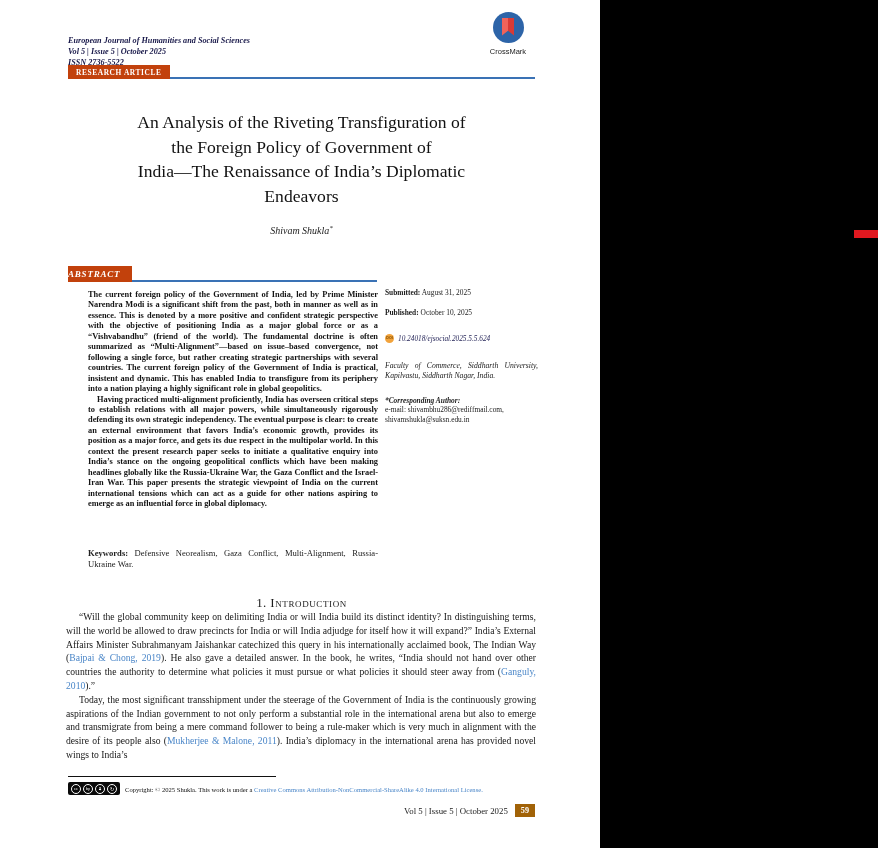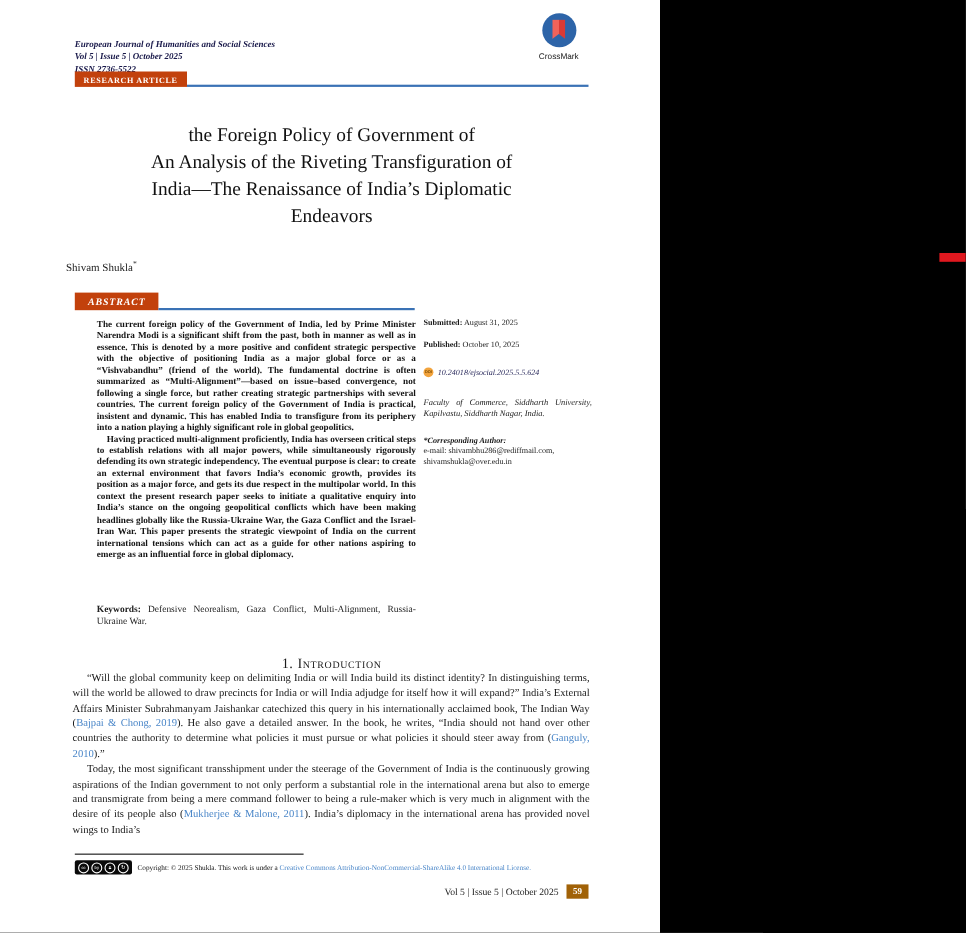--- a/index.html
+++ b/index.html
@@ -24,26 +24,26 @@
   .cm-ribbon{width:12px;height:18px;background:linear-gradient(90deg,#f0635a 0 50%,#d93a35 50% 100%);
     clip-path:polygon(0 0,100% 0,100% 100%,50% 74%,0 100%);margin-top:-2px;}
   .cm-label{font-family:"Liberation Sans",sans-serif;font-size:7.5px;color:#222;margin-top:4px;}
 
   .badge-row{position:absolute;display:flex;align-items:flex-end;}
   .badge-row .rule{flex:1;height:2px;background:#3a72b5;}
   .badge{background:#c2410c;color:#fff;font-weight:bold;}
   .ra-row{left:68px;top:65px;width:467px;}
   .ra-badge{font-size:7.4px;letter-spacing:.6px;padding:3px 8px 2px 8px;font-family:"Liberation Serif",serif;}
   .ab-row{left:68px;top:266px;width:309px;}
-  .ab-badge{font-size:9px;font-style:italic;letter-spacing:.8px;padding:3px 12px 3px 12px;}
+  .ab-badge{font-size:9px;font-style:italic;letter-spacing:.8px;padding:3px 12px 3px 0;}
 
   
   .title{position:absolute;left:60px;top:110px;width:483px;text-align:center;
     font-size:17.6px;line-height:24.6px;color:#111;}
-  .author{position:absolute;left:60px;top:236px;width:483px;font-size:10px;color:#222;}
+  .author{position:absolute;left:60px;top:224px;width:483px;text-align:center;font-size:10px;color:#222;font-style:italic;}
   .author sup{font-size:7px;}
 
   
   .abstract-body{position:absolute;left:88px;top:290px;width:290px;
     font-size:8.35px;line-height:10.45px;font-weight:bold;color:#141414;text-align:justify;}
   .abstract-body p{margin:0;}
   .abstract-body p + p{text-indent:9px;}
   .keywords{position:absolute;left:88px;top:548px;width:290px;
     font-size:8.6px;line-height:11px;color:#222;text-align:justify;}
   .keywords .kw-label{font-weight:bold;}
@@ -104,22 +104,22 @@
     </div>
     <div class="cm-label">CrossMark</div>
   </div>
 
   <div class="badge-row ra-row">
     <span class="badge ra-badge">RESEARCH ARTICLE</span>
     <span class="rule"></span>
   </div>
 
   <div class="title">
+    <div>An Analysis of the Riveting Transfiguration of</div>
     <div>the Foreign Policy of Government of</div>
-    <div>An Analysis of the Riveting Transfiguration of</div>
     <div>India—The Renaissance of India’s Diplomatic</div>
     <div>Endeavors</div>
   </div>
   <div class="author">
     <span>Shivam Shukla</span><sup>*</sup>
   </div>
 
   <div class="badge-row ab-row">
     <span class="badge ab-badge">ABSTRACT</span>
     <span class="rule"></span>
@@ -145,21 +145,21 @@
       <span>October 10, 2025</span>
     </div>
     <div class="doi-row">
       <span class="doi-ic">DOI</span>
       <span class="doi-txt">10.24018/ejsocial.2025.5.5.624</span>
     </div>
     <div class="affil">Faculty of Commerce, Siddharth University, Kapilvastu, Siddharth Nagar, India.</div>
     <div class="corr">
       <div class="corr-lbl">*Corresponding Author:</div>
       <div>e-mail: shivambhu286@rediffmail.com,</div>
-      <div>shivamshukla@over.edu.in</div>
+      <div>shivamshukla@suksn.edu.in</div>
     </div>
   </div>
 
   <div class="sec-head">
     <span>1.</span>
     <span class="sc">Introduction</span>
   </div>
   <div class="intro">
     <p><span>“Will the global community keep on delimiting India or will India build its distinct identity? In distinguishing terms, will the world be allowed to draw precincts for India or will India adjudge for itself how it will expand?” India’s External Affairs Minister Subrahmanyam Jaishankar catechized this query in his internationally acclaimed book, The Indian Way (</span><a class="cite">Bajpai &amp; Chong, 2019</a><span>). He also gave a detailed answer. In the book, he writes, “India should not hand over other countries the authority to determine what policies it must pursue or what policies it should steer away from (</span><a class="cite">Ganguly, 2010</a><span>).”</span></p>
     <p><span>Today, the most significant transshipment under the steerage of the Government of India is the continuously growing aspirations of the Indian government to not only perform a substantial role in the international arena but also to emerge and transmigrate from being a mere command follower to being a rule-maker which is very much in alignment with the desire of its people also (</span><a class="cite">Mukherjee &amp; Malone, 2011</a><span>). India’s diplomacy in the international arena has provided novel wings to India’s</span></p>

